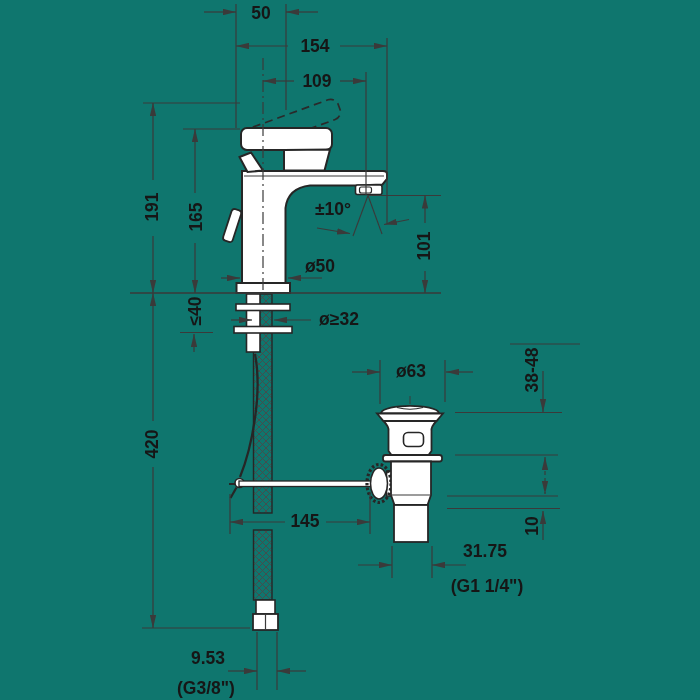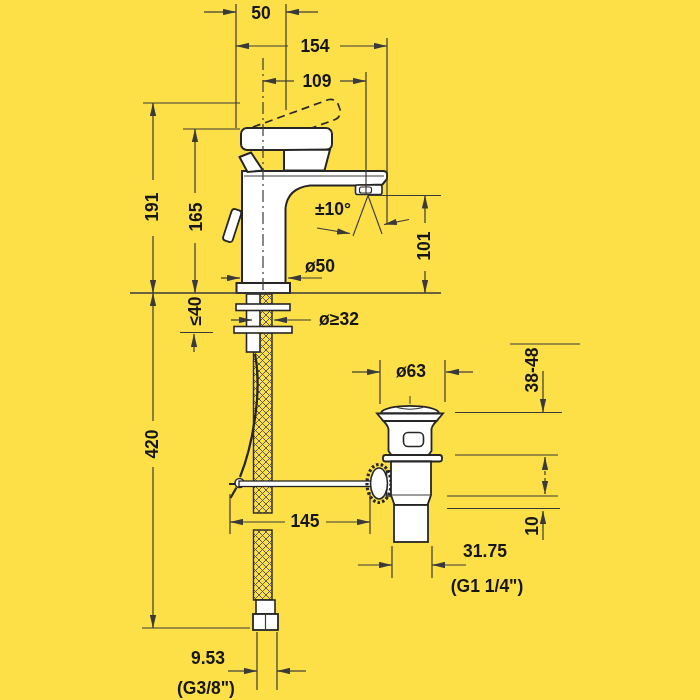--- a/index.html
+++ b/index.html
@@ -1,16 +1,16 @@
 <!DOCTYPE html>
 <html><head>
 <meta charset="utf-8">
 <style>
   html,body{margin:0;padding:0;background:#ffffff;}
-  .stage{width:700px;height:700px;background:#fde047;position:relative;overflow:hidden;}
+  .stage{width:700px;height:700px;background:#0f766e;position:relative;overflow:hidden;}
   svg{display:block;}
   text{font-family:"Liberation Sans","DejaVu Sans",sans-serif;font-weight:bold;fill:#161616;}
   .dim-txt{font-size:17.5px;}
   .obj{stroke:#262626;fill:#ffffff;}
   .thin{stroke:#3a3a3a;stroke-width:1.2;fill:none;}
 </style>
 </head>
 <body>
 
 <div class="stage">

